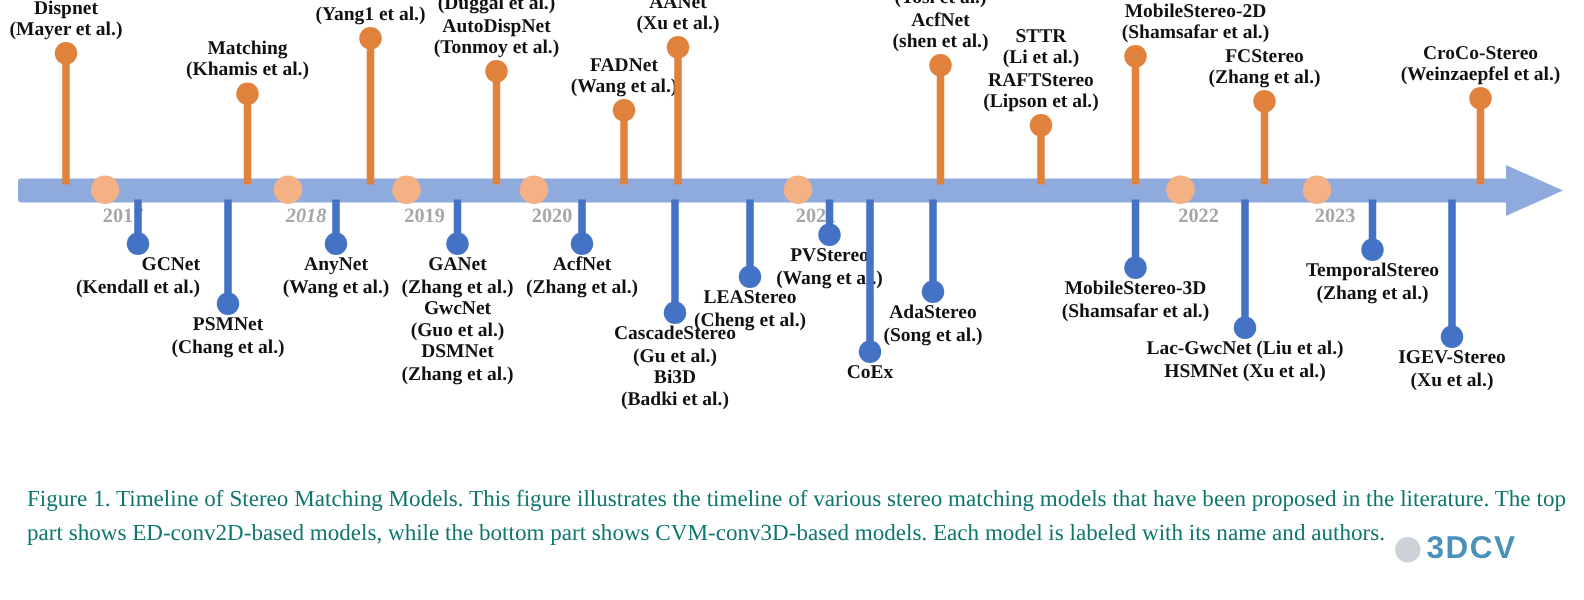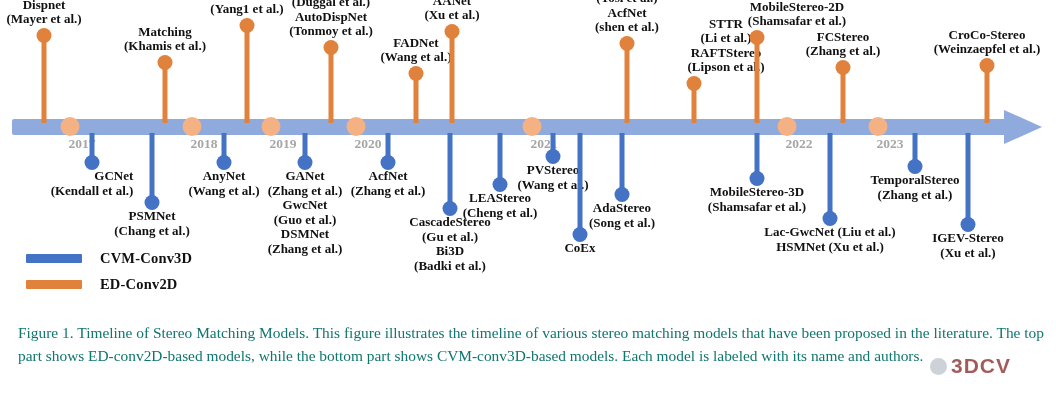--- a/index.html
+++ b/index.html
@@ -67,42 +67,42 @@
   #caption{
     position:absolute;left:18px;top:322px;width:1026px;
     font-family:Liberation Serif, serif;font-size:15.4px;
     line-height:1.47;color:#0f766e;text-align:justify;
   }
   #caption .fignum{}
 
   
   #watermark{
     position:absolute;left:930px;top:345px;width:120px;height:42px;
-    color:#7f1d1d;opacity:.72;font-family:"Liberation Sans",sans-serif;
+    color:#0369a1;opacity:.72;font-family:"Liberation Sans",sans-serif;
     font-size:21px;font-weight:bold;letter-spacing:1px;
     display:flex;align-items:center;gap:4px;pointer-events:none;
   }
   #watermark .wm-logo{
     width:17px;height:17px;border-radius:50%;
     background:#b9c2c9;position:relative;flex:none;
   }
 </style>
 </head>
 <body>
 
 <div id="figure">
 
   <div class="axis-bar"></div>
   <div class="axis-arrow"></div>
 
   <div id="year-ticks">
       <div class="year-dot" style="left: 70px;"></div>
       <div class="year-label" style="left: 82px;">2017</div>
       <div class="year-dot" style="left: 192px;"></div>
-      <div class="year-label" style="left: 204px;">2018</div>
+      <div class="year-label" style="left: 204px; font-style: italic;">2018</div>
       <div class="year-dot" style="left: 271px;"></div>
       <div class="year-label" style="left: 283px;">2019</div>
       <div class="year-dot" style="left: 356px;"></div>
       <div class="year-label" style="left: 368px;">2020</div>
       <div class="year-dot" style="left: 532px;"></div>
       <div class="year-label" style="left: 544px;">2021</div>
       <div class="year-dot" style="left: 787px;"></div>
       <div class="year-label" style="left: 799px;">2022</div>
       <div class="year-dot" style="left: 878px;"></div>
       <div class="year-label" style="left: 890px;">2023</div>
@@ -162,21 +162,21 @@
         <div class="knob top" style="left: 627px; top: 36px;"></div>
         <div class="entry-label above" style="left: 627px; bottom: 277px;">
           <span class="ln">(Tosi et al.)</span>
           <span class="ln">AcfNet</span>
           <span class="ln">(shen et al.)</span>
         </div>
       </div>
       <div>
         <div class="stem top" style="left: 694px; top: 83px; height: 40px;"></div>
         <div class="knob top" style="left: 694px; top: 76px;"></div>
-        <div class="entry-label above" style="left: 726px; bottom: 237px;">
+        <div class="entry-label above" style="left: 694px; bottom: 237px;">
           <span class="ln">STTR</span>
           <span class="ln">(Li et al.)</span>
           <span class="ln">RAFTStereo</span>
           <span class="ln">(Lipson et al.)</span>
         </div>
       </div>
       <div>
         <div class="stem top" style="left: 757px; top: 37px; height: 86px;"></div>
         <div class="knob top" style="left: 757px; top: 30px;"></div>
         <div class="entry-label above" style="left: 757px; bottom: 283px; margin-left: 40px;">
@@ -314,30 +314,20 @@
       <div>
         <div class="stem bot" style="left: 968px; top: 133px; height: 92px;"></div>
         <div class="knob bot" style="left: 968px; top: 217px;"></div>
         <div class="entry-label below" style="left: 968px; top: 231px;">
           <span class="ln">IGEV-Stereo</span>
           <span class="ln">(Xu et al.)</span>
         </div>
       </div>
     </div>
 
-  <div class="legend" id="legend">
-      <div class="legend-row">
-        <span class="legend-swatch" style="background: rgb(68, 114, 196);"></span>
-        <span class="legend-text">CVM-Conv3D</span>
-      </div>
-      <div class="legend-row">
-        <span class="legend-swatch" style="background: rgb(224, 130, 60);"></span>
-        <span class="legend-text">ED-Conv2D</span>
-      </div>
-    </div>
 </div>
 
 <div id="caption">
   <span class="fignum">Figure 1.</span>
   <span>Timeline of Stereo Matching Models. This figure illustrates the timeline of various stereo matching models that have been proposed in the literature. The top part shows ED-conv2D-based models, while the bottom part shows CVM-conv3D-based models. Each model is labeled with its name and authors.</span>
 </div>
 
 <div id="watermark">
   <span class="wm-logo"></span>
   <span>3DCV</span>

